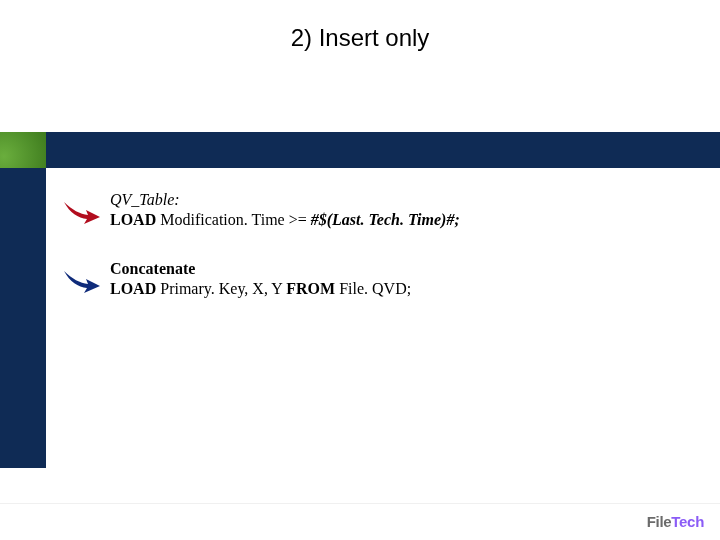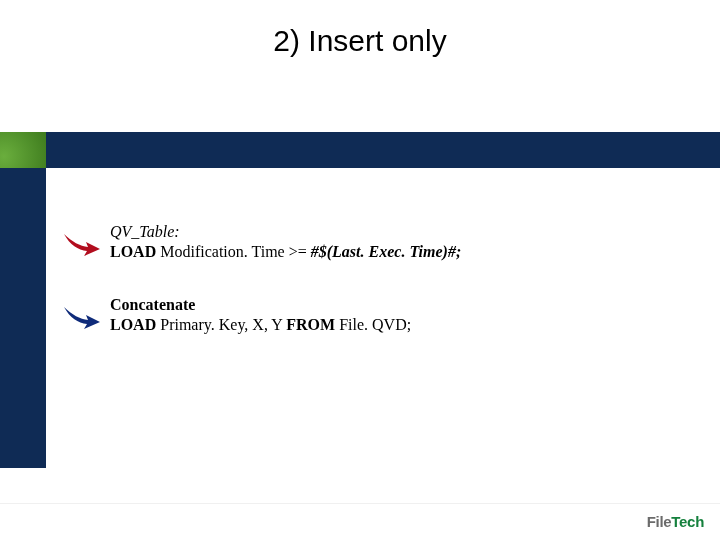--- a/index.html
+++ b/index.html
@@ -17,21 +17,21 @@
     width: 720px;
     height: 540px;
   }
   .title {
     position: absolute;
     top: 24px;
     left: 0;
     width: 720px;
     text-align: center;
     font-family: Arial, Helvetica, sans-serif;
-    font-size: 30px;
+    font-size: 24px;
     color: #000;
   }
   .band {
     position: absolute;
     top: 132px;
     left: 0;
     width: 720px;
     height: 36px;
     background: #0f2b55;
   }
@@ -66,21 +66,20 @@
     position: absolute;
     left: 110px;
     top: 190px;
     width: 540px;
     font-size: 16px;
     line-height: 1.28;
   }
   .block {
     margin-bottom: 28px;
     position: relative;
-    margin-top: 32px;
   }
   .arrow {
     position: absolute;
     left: -48px;
     top: 8px;
     width: 40px;
     height: 30px;
   }
   .italic { font-style: italic; }
   .bold { font-weight: bold; }
@@ -89,21 +88,21 @@
     position: absolute;
     right: 16px;
     bottom: 10px;
     font-family: Arial, Helvetica, sans-serif;
     font-size: 15px;
     font-weight: bold;
     color: #6b6b6b;
     letter-spacing: -0.3px;
   }
   .footer-logo .accent {
-    color: #15803d;
+    color: #8b5cf6;
   }
   .footer-rule {
     position: absolute;
     left: 0;
     bottom: 36px;
     width: 720px;
     height: 1px;
     background: rgba(0,0,0,0.06);
   }
 </style>
@@ -118,21 +117,21 @@
   <div class="leaf"></div>
   <div class="stripe"></div>
 
   <div class="content">
 
     <div class="block">
       <svg class="arrow" viewBox="0 0 40 30">
         <path d="M2 4 C 10 12, 18 16, 26 17 L 24 12 L 38 19 L 22 26 L 25 21 C 16 20, 8 15, 2 4 Z" fill="#b20d1e"></path>
       </svg>
       <div><span class="italic">QV_Table:</span></div>
-      <div><span class="bold">LOAD </span><span>Modification. Time &gt;= </span><span class="bolditalic">#$(Last. Exec. Time)#;</span></div>
+      <div><span class="bold">LOAD </span><span>Modification. Time &gt;= </span><span class="bolditalic">#$(Last. Tech. Time)#;</span></div>
     </div>
 
     <div class="block">
       <svg class="arrow" viewBox="0 0 40 30">
         <path d="M2 4 C 10 12, 18 16, 26 17 L 24 12 L 38 19 L 22 26 L 25 21 C 16 20, 8 15, 2 4 Z" fill="#0f2b7a"></path>
       </svg>
       <div><span class="bold">Concatenate</span></div>
       <div><span class="bold">LOAD </span><span>Primary. Key, X, Y </span><span class="bold">FROM </span><span>File. QVD;</span></div>
     </div>
 

